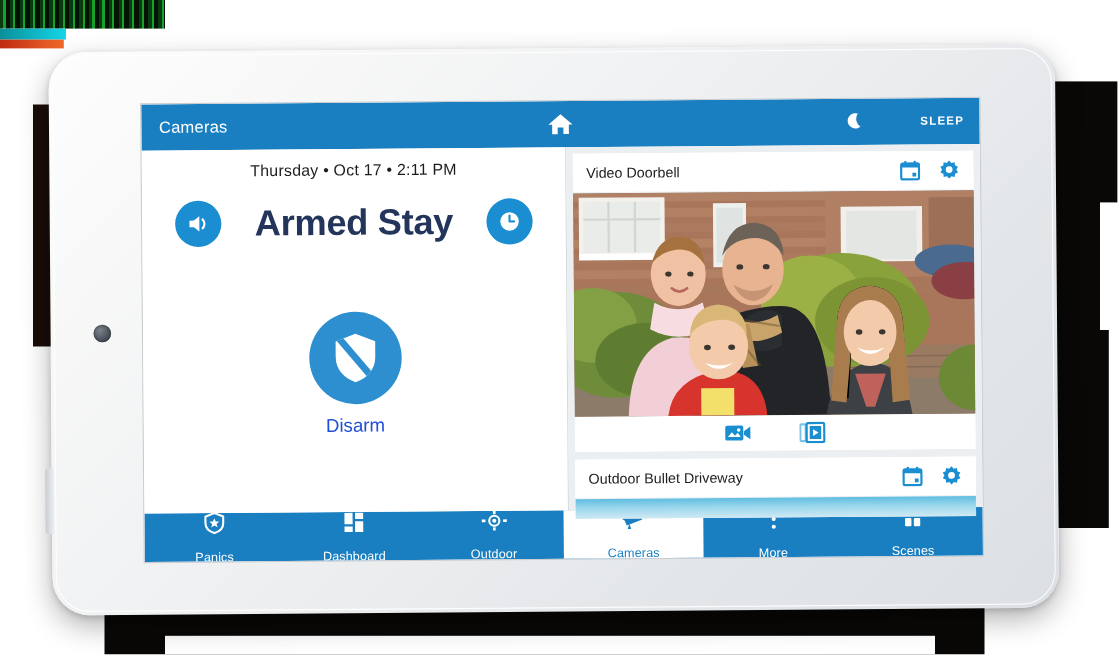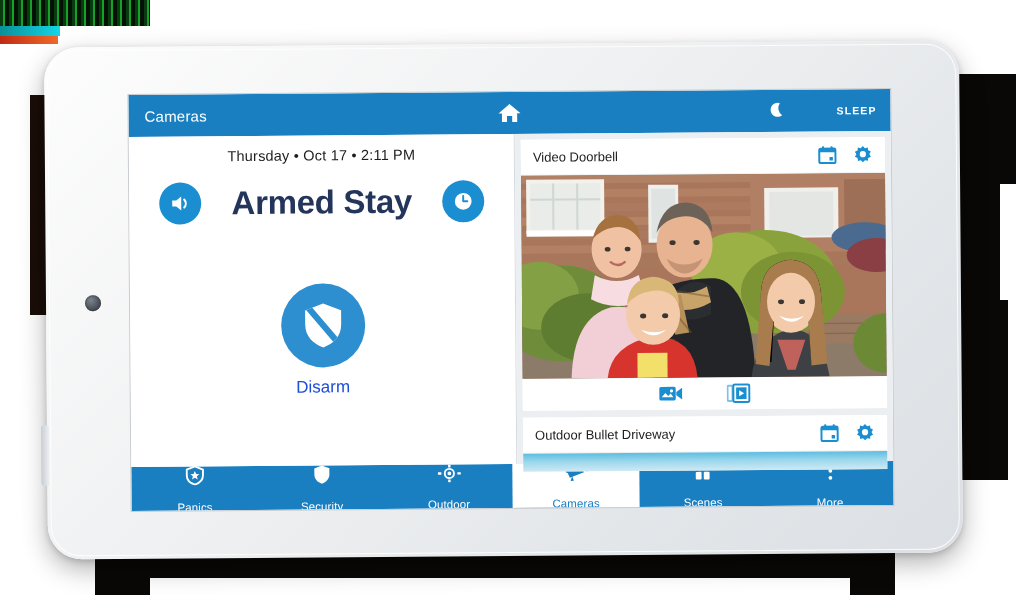--- a/index.html
+++ b/index.html
@@ -401,29 +401,32 @@
         <div class="nav-item">
           <span>
             <svg width="19" height="20" viewBox="0 0 19 20">
               <path d="M9.5 1 L17.6 4.2 L17.6 10 C17.6 14.6 14 17.8 9.5 19.2 C5 17.8 1.4 14.6 1.4 10 L1.4 4.2 Z" fill="none" stroke="#ffffff" stroke-width="1.9"></path>
               <path d="M9.5 5.6 L10.8 8.6 L14 8.8 L11.5 10.9 L12.4 14 L9.5 12.3 L6.6 14 L7.5 10.9 L5 8.8 L8.2 8.6 Z" fill="#ffffff"></path>
             </svg>
           </span>
           <span class="nav-label">Panics</span>
         </div>
 
-
         <div class="nav-item">
           <span>
-            <svg width="17" height="20" viewBox="0 0 17 20">
-              <path d="M8.5 1 L16 4 L16 10 C16 14.6 12.8 17.9 8.5 19.2 C4.2 17.9 1 14.6 1 10 L1 4 Z" fill="#ffffff"></path>
-            </svg>
-          </span>
-          <span class="nav-label">Security</span>
-        </div>
+            <svg width="19" height="19" viewBox="0 0 19 19">
+              <rect x="0.8" y="0.8" width="7.4" height="10.4" fill="#ffffff"></rect>
+              <rect x="10.4" y="0.8" width="7.4" height="5.6" fill="#ffffff"></rect>
+              <rect x="10.4" y="8.4" width="7.4" height="9.8" fill="#ffffff"></rect>
+              <rect x="0.8" y="13.2" width="7.4" height="5" fill="#ffffff"></rect>
+            </svg>
+          </span>
+          <span class="nav-label">Dashboard</span>
+        </div>
+
 
         <div class="nav-item">
           <span>
             <svg width="24" height="18" viewBox="0 0 24 18">
               <circle cx="12" cy="9" r="4.6" fill="none" stroke="#ffffff" stroke-width="1.9"></circle>
               <circle cx="12" cy="9" r="1.9" fill="#ffffff"></circle>
               <rect x="0.6" y="7.8" width="3.4" height="2.4" fill="#ffffff"></rect>
               <rect x="20" y="7.8" width="3.4" height="2.4" fill="#ffffff"></rect>
               <rect x="10.8" y="0" width="2.4" height="3" fill="#ffffff"></rect>
               <rect x="10.8" y="15" width="2.4" height="3" fill="#ffffff"></rect>
@@ -439,37 +442,37 @@
               <path d="M19.4 3.4 L23.2 2.2 L23.2 8.2 L20.4 7.2 Z" fill="#1a7fc1"></path>
               <path d="M7.8 12.6 L9.4 17.4 L6.2 17.4 Z" fill="#1a7fc1"></path>
               <circle cx="3.4" cy="7.2" r="2.2" fill="#1a7fc1"></circle>
             </svg>
           </span>
           <span class="nav-label">Cameras</span>
         </div>
 
         <div class="nav-item">
           <span>
+            <svg width="6" height="19" viewBox="0 0 6 19">
+              <circle cx="3" cy="2.4" r="1.9" fill="#ffffff"></circle>
+              <circle cx="3" cy="9.4" r="1.9" fill="#ffffff"></circle>
+              <circle cx="3" cy="16.4" r="1.9" fill="#ffffff"></circle>
+            </svg>
+          </span>
+          <span class="nav-label">More</span>
+        </div>
+
+        <div class="nav-item">
+          <span>
             <svg width="19" height="18" viewBox="0 0 19 18">
               <rect x="2.4" y="0.8" width="5.8" height="6.6" rx="1" fill="#ffffff"></rect>
               <rect x="10.4" y="0.8" width="5.8" height="6.6" rx="1" fill="#ffffff"></rect>
               <rect x="2.4" y="9.4" width="5.8" height="7.6" rx="1" fill="#ffffff"></rect>
               <rect x="10.4" y="9.4" width="5.8" height="7.6" rx="1" fill="#ffffff"></rect>
             </svg>
           </span>
           <span class="nav-label">Scenes</span>
         </div>
 
-        <div class="nav-item">
-          <span>
-            <svg width="6" height="19" viewBox="0 0 6 19">
-              <circle cx="3" cy="2.4" r="1.9" fill="#ffffff"></circle>
-              <circle cx="3" cy="9.4" r="1.9" fill="#ffffff"></circle>
-              <circle cx="3" cy="16.4" r="1.9" fill="#ffffff"></circle>
-            </svg>
-          </span>
-          <span class="nav-label">More</span>
-        </div>
-
       </div>
     </div>
   </div>
 </div>
 
 </body></html>

